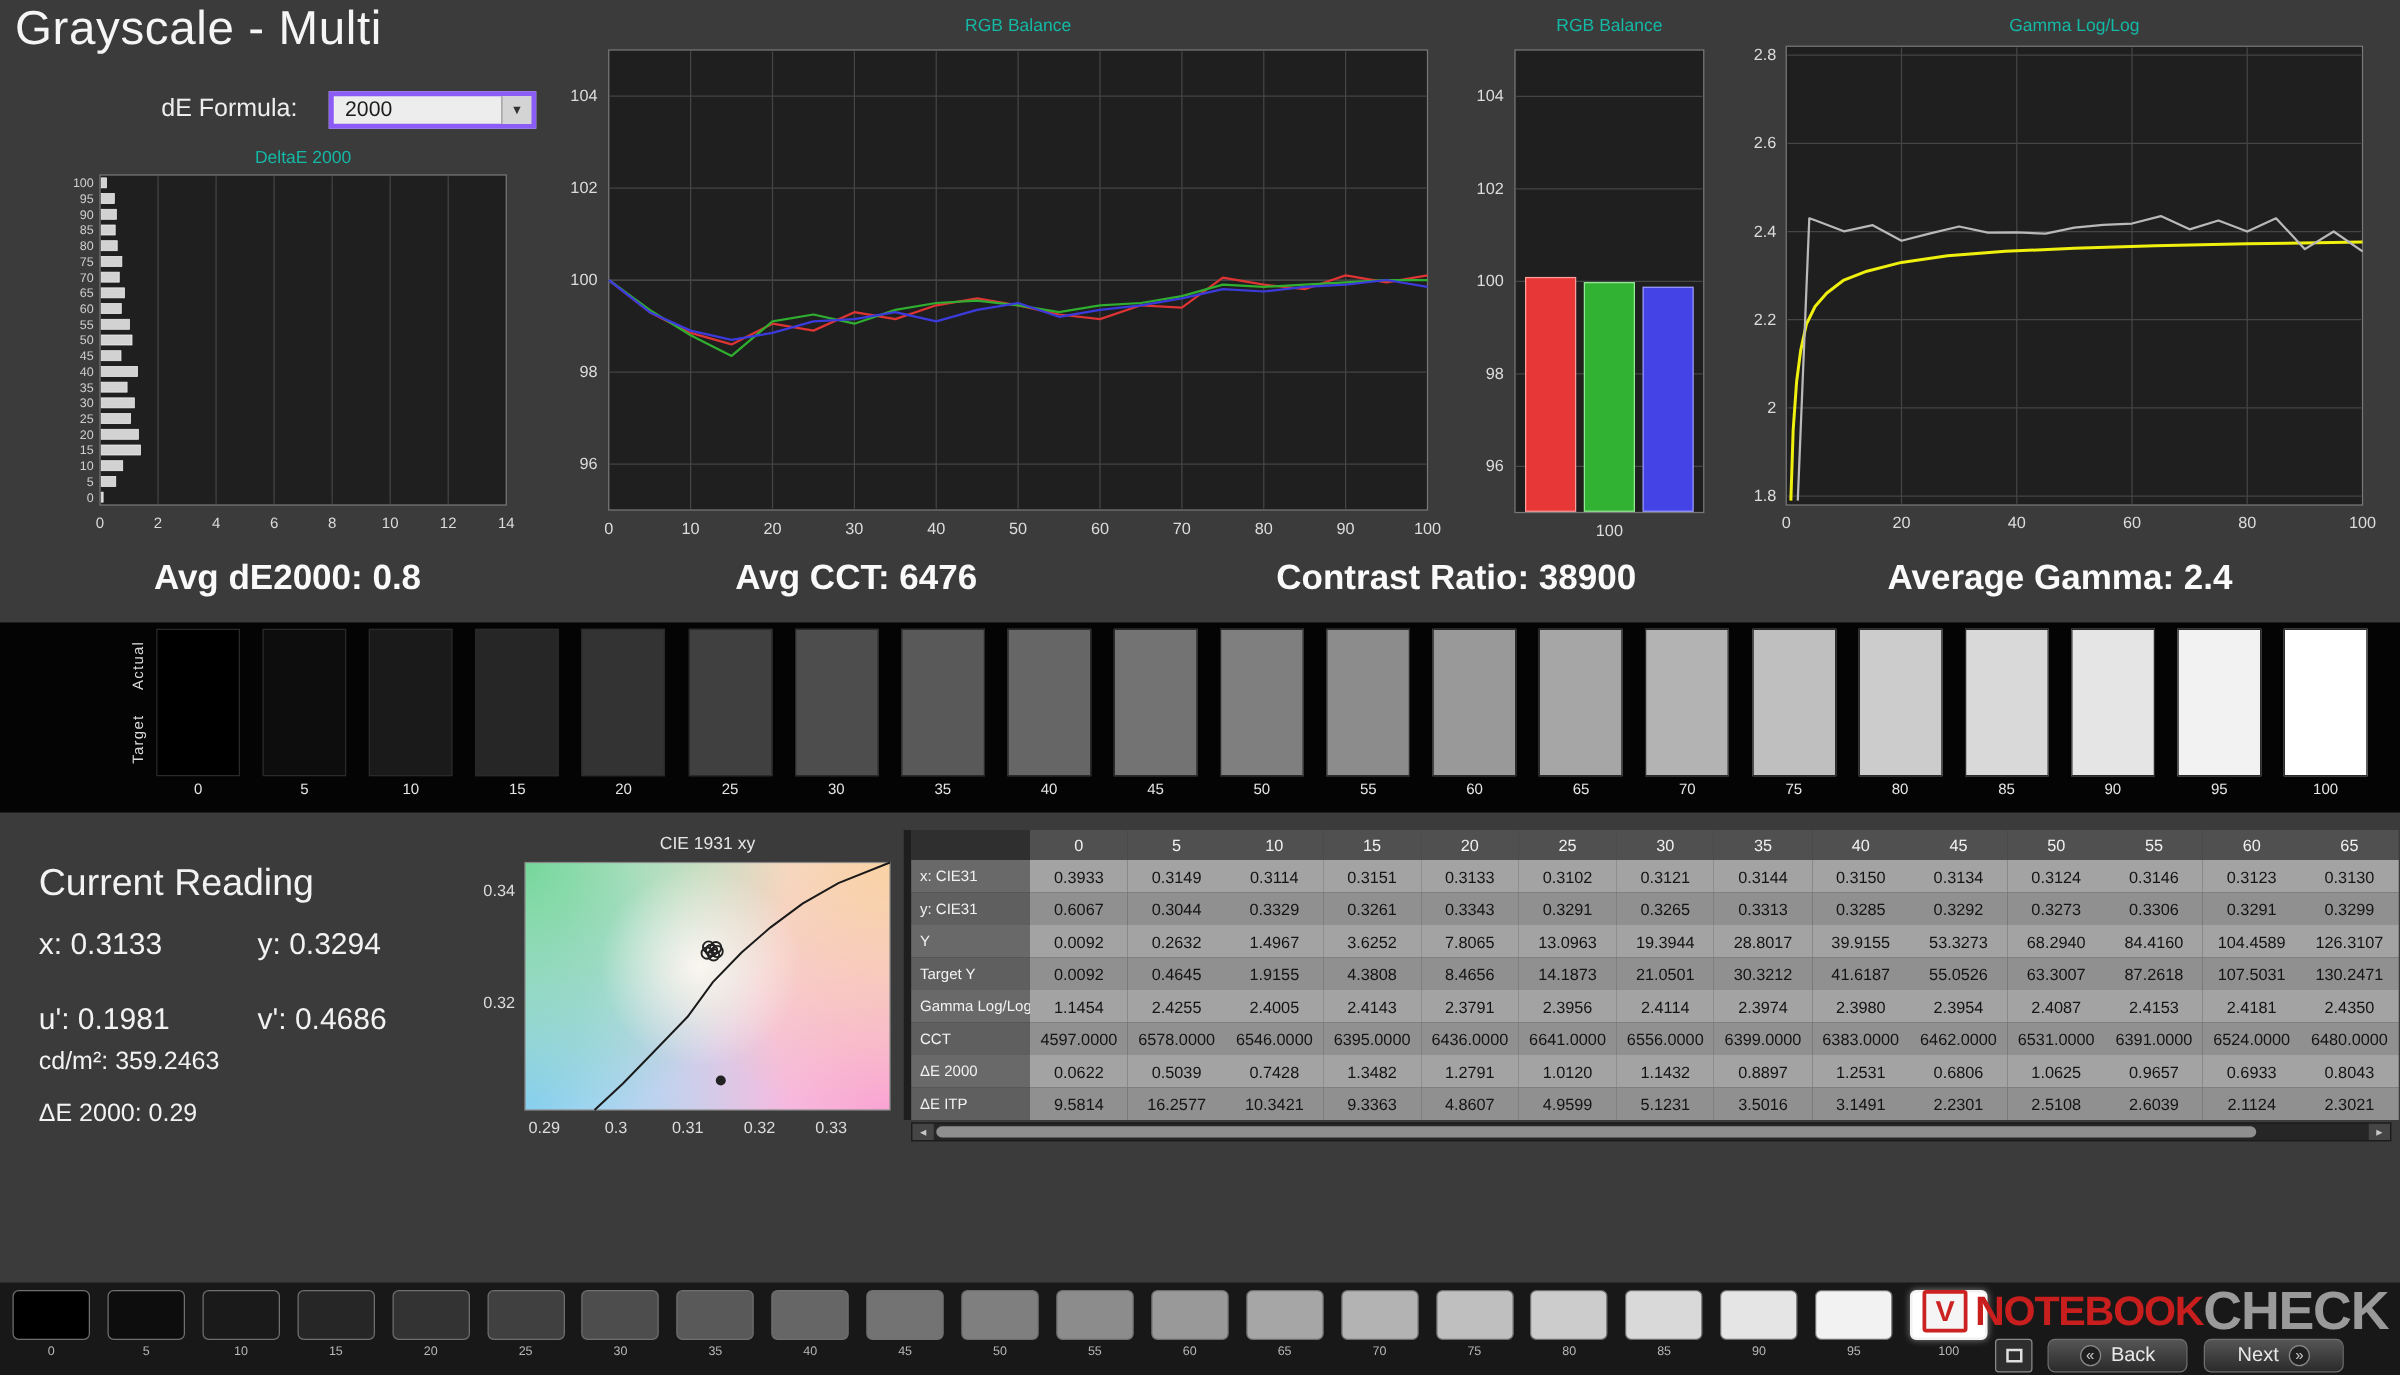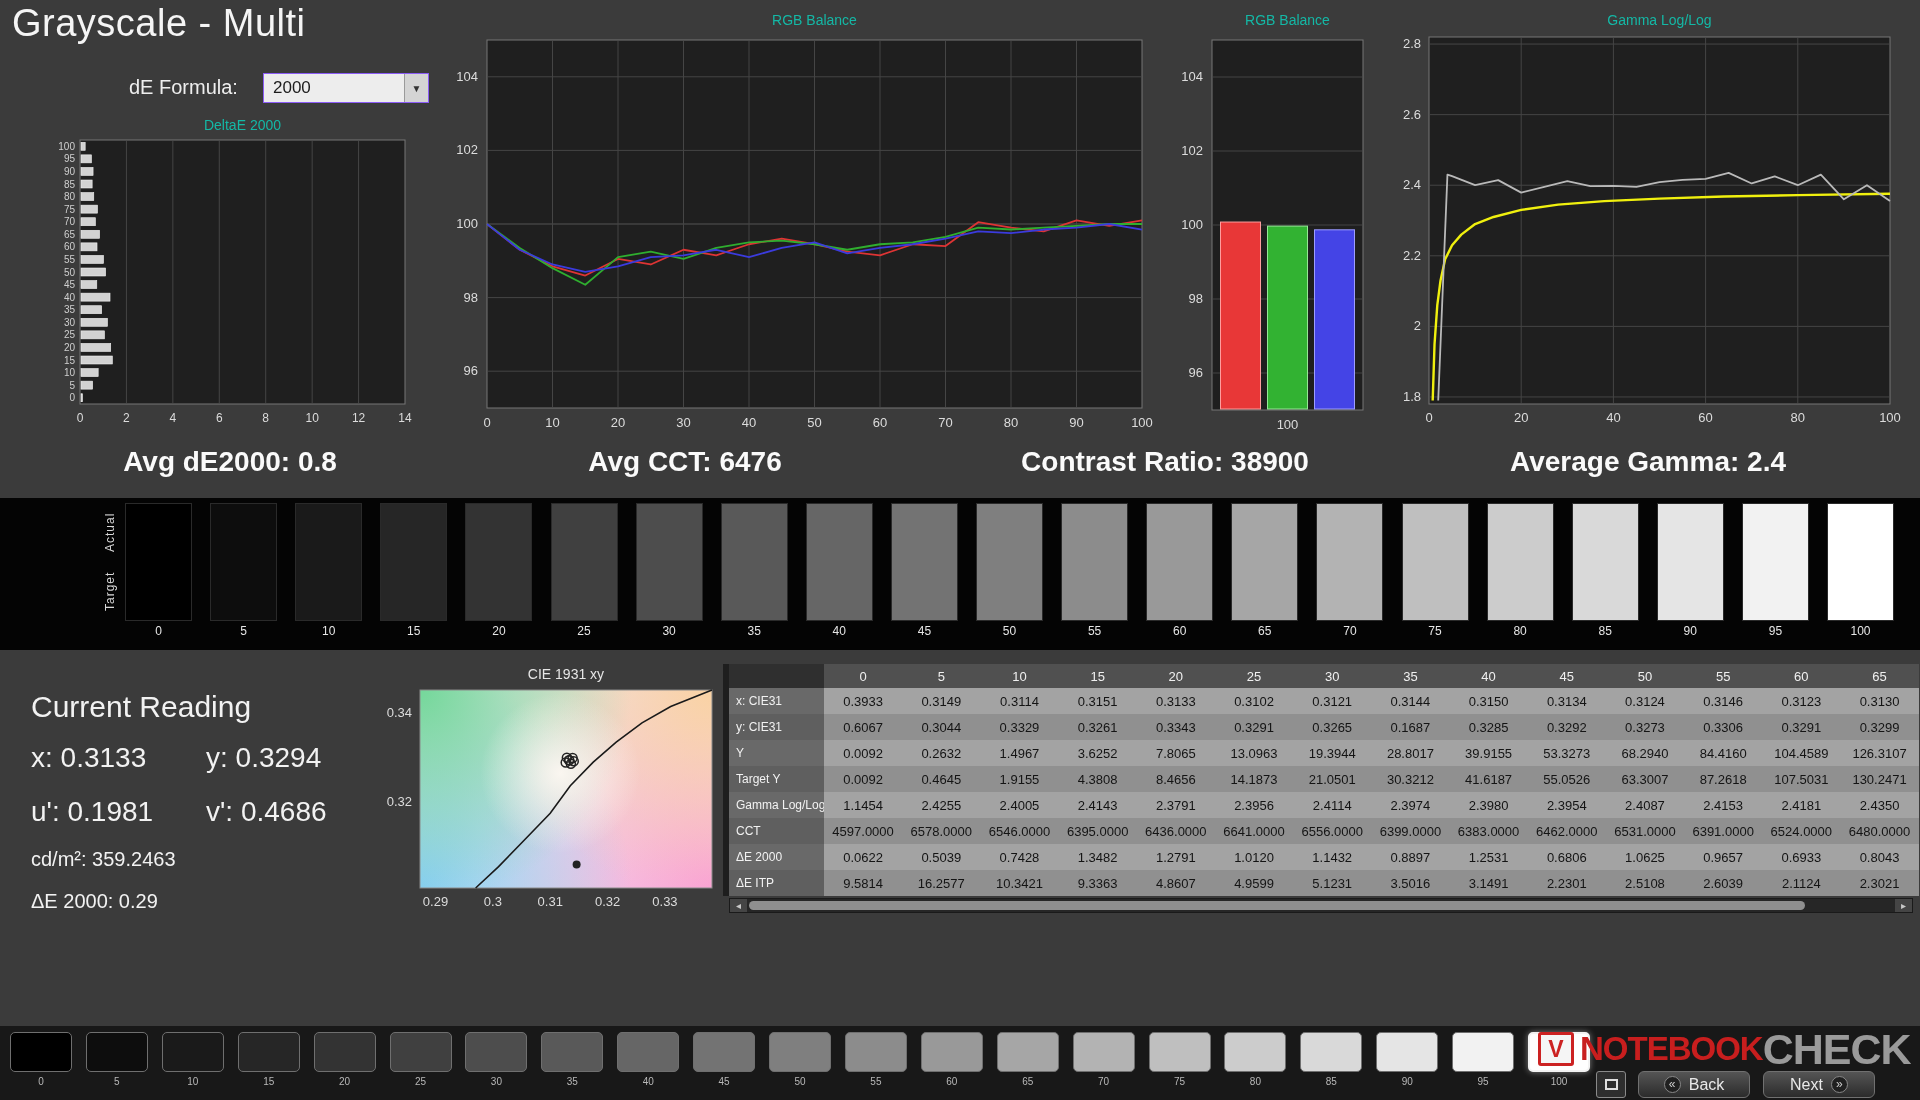--- a/index.html
+++ b/index.html
@@ -7,21 +7,21 @@
   .screen {
     position:relative; width:1920px; height:1100px; overflow:hidden;
     background:#3b3b3b; font-family:"Liberation Sans", sans-serif;text-decoration:underline;
   }
   svg text { font-family:"Liberation Sans", sans-serif; }
 
   .page-title { position:absolute; left:12px; top:2px; font-size:38px; font-weight:400; color:#f5f5f5; letter-spacing:0.5px; }
   .formula-label { position:absolute; left:129px; top:76px; font-size:20px; color:#eeeeee; }
   .dropdown {
     position:absolute; left:263px; top:73px; width:166px; height:30px;
-    background:#ededed; border:1px solid #8b5cf6; display:flex; align-items:center; justify-content:space-between;
+    background:#ededed; border:4px solid #8b5cf6; display:flex; align-items:center; justify-content:space-between;
   }
   .dropdown-value { padding-left:9px; font-size:17px; color:#1c1c1c; }
   .dropdown-arrow { width:24px; height:100%; display:flex; align-items:center; justify-content:center; background:#d4d4d4; border-left:1px solid #9a9a9a; font-size:10px; color:#333; }
 
   .chart-title { position:absolute; text-align:center; font-size:14px; color:#14b8a6; }
   .t-deltae  { left:80px;   width:325px; top:117px; }
   .t-rgbline { left:487px;  width:655px; top:12px; }
   .t-rgbbar  { left:1212px; width:151px; top:12px; }
   .t-gamma   { left:1429px; width:461px; top:12px; }
 
@@ -40,21 +40,21 @@
   .swatch-strip { position:absolute; left:0; top:498px; width:1920px; height:152px; background:#040404; }
   .v-label { position:absolute; left:102px; width:16px; writing-mode:vertical-rl; transform:rotate(180deg);
              font-size:12px; color:#d8d8d8; display:flex; align-items:center; justify-content:center; letter-spacing:1px; }
   .v-actual { top:6px;  height:56px; }
   .v-target { top:64px; height:58px; }
   .swatch { position:absolute; top:5px; width:67px; height:118px; border:1px solid #2a2a2a; }
   .swatch-label { position:absolute; top:126px; width:67px; text-align:center; font-size:12px; color:#e6e6e6; }
 
   .current-reading { position:absolute; left:31px; top:690px; width:330px; color:#f2f2f2; }
   .cr-title { font-size:30px; font-weight:500; margin-bottom:18px; }
-  .cr-grid { display:grid; grid-template-columns:175px auto; row-gap:22px; font-size:28px; margin-bottom:20px; }
+  .cr-grid { display:grid; grid-template-columns:175px auto; row-gap:32px; font-size:24px; margin-bottom:8px; }
   .cr-line { font-size:20px; margin-bottom:19px; }
 
   .cie-panel { position:absolute; left:330px; top:664px; width:410px; height:252px; }
   .cie-title { position:absolute; left:90px; top:2px; width:292px; text-align:center; font-size:14px; color:#e6e6e6; }
   .cie-bg {
     position:absolute; left:90px; top:26px; width:292px; height:198px;
     background:
       radial-gradient(circle at 48% 42%, rgba(250,246,240,1) 0%, rgba(250,246,240,0) 42%),
       radial-gradient(circle at 0% 0%,   rgba(110,215,150,0.95) 0%, rgba(110,215,150,0) 60%),
       radial-gradient(circle at 100% 0%, rgba(250,210,160,0.95) 0%, rgba(250,210,160,0) 60%),
@@ -376,21 +376,21 @@
       <div class="cell td even">0.3123</div>
       <div class="cell td even">0.3130</div>
       <div class="cell rl odd">y: CIE31</div>
       <div class="cell td odd">0.6067</div>
       <div class="cell td odd">0.3044</div>
       <div class="cell td odd">0.3329</div>
       <div class="cell td odd">0.3261</div>
       <div class="cell td odd">0.3343</div>
       <div class="cell td odd">0.3291</div>
       <div class="cell td odd">0.3265</div>
-      <div class="cell td odd">0.1687</div>
+      <div class="cell td odd">0.3313</div>
       <div class="cell td odd">0.3285</div>
       <div class="cell td odd">0.3292</div>
       <div class="cell td odd">0.3273</div>
       <div class="cell td odd">0.3306</div>
       <div class="cell td odd">0.3291</div>
       <div class="cell td odd">0.3299</div>
       <div class="cell rl even">Y</div>
       <div class="cell td even">0.0092</div>
       <div class="cell td even">0.2632</div>
       <div class="cell td even">1.4967</div>

